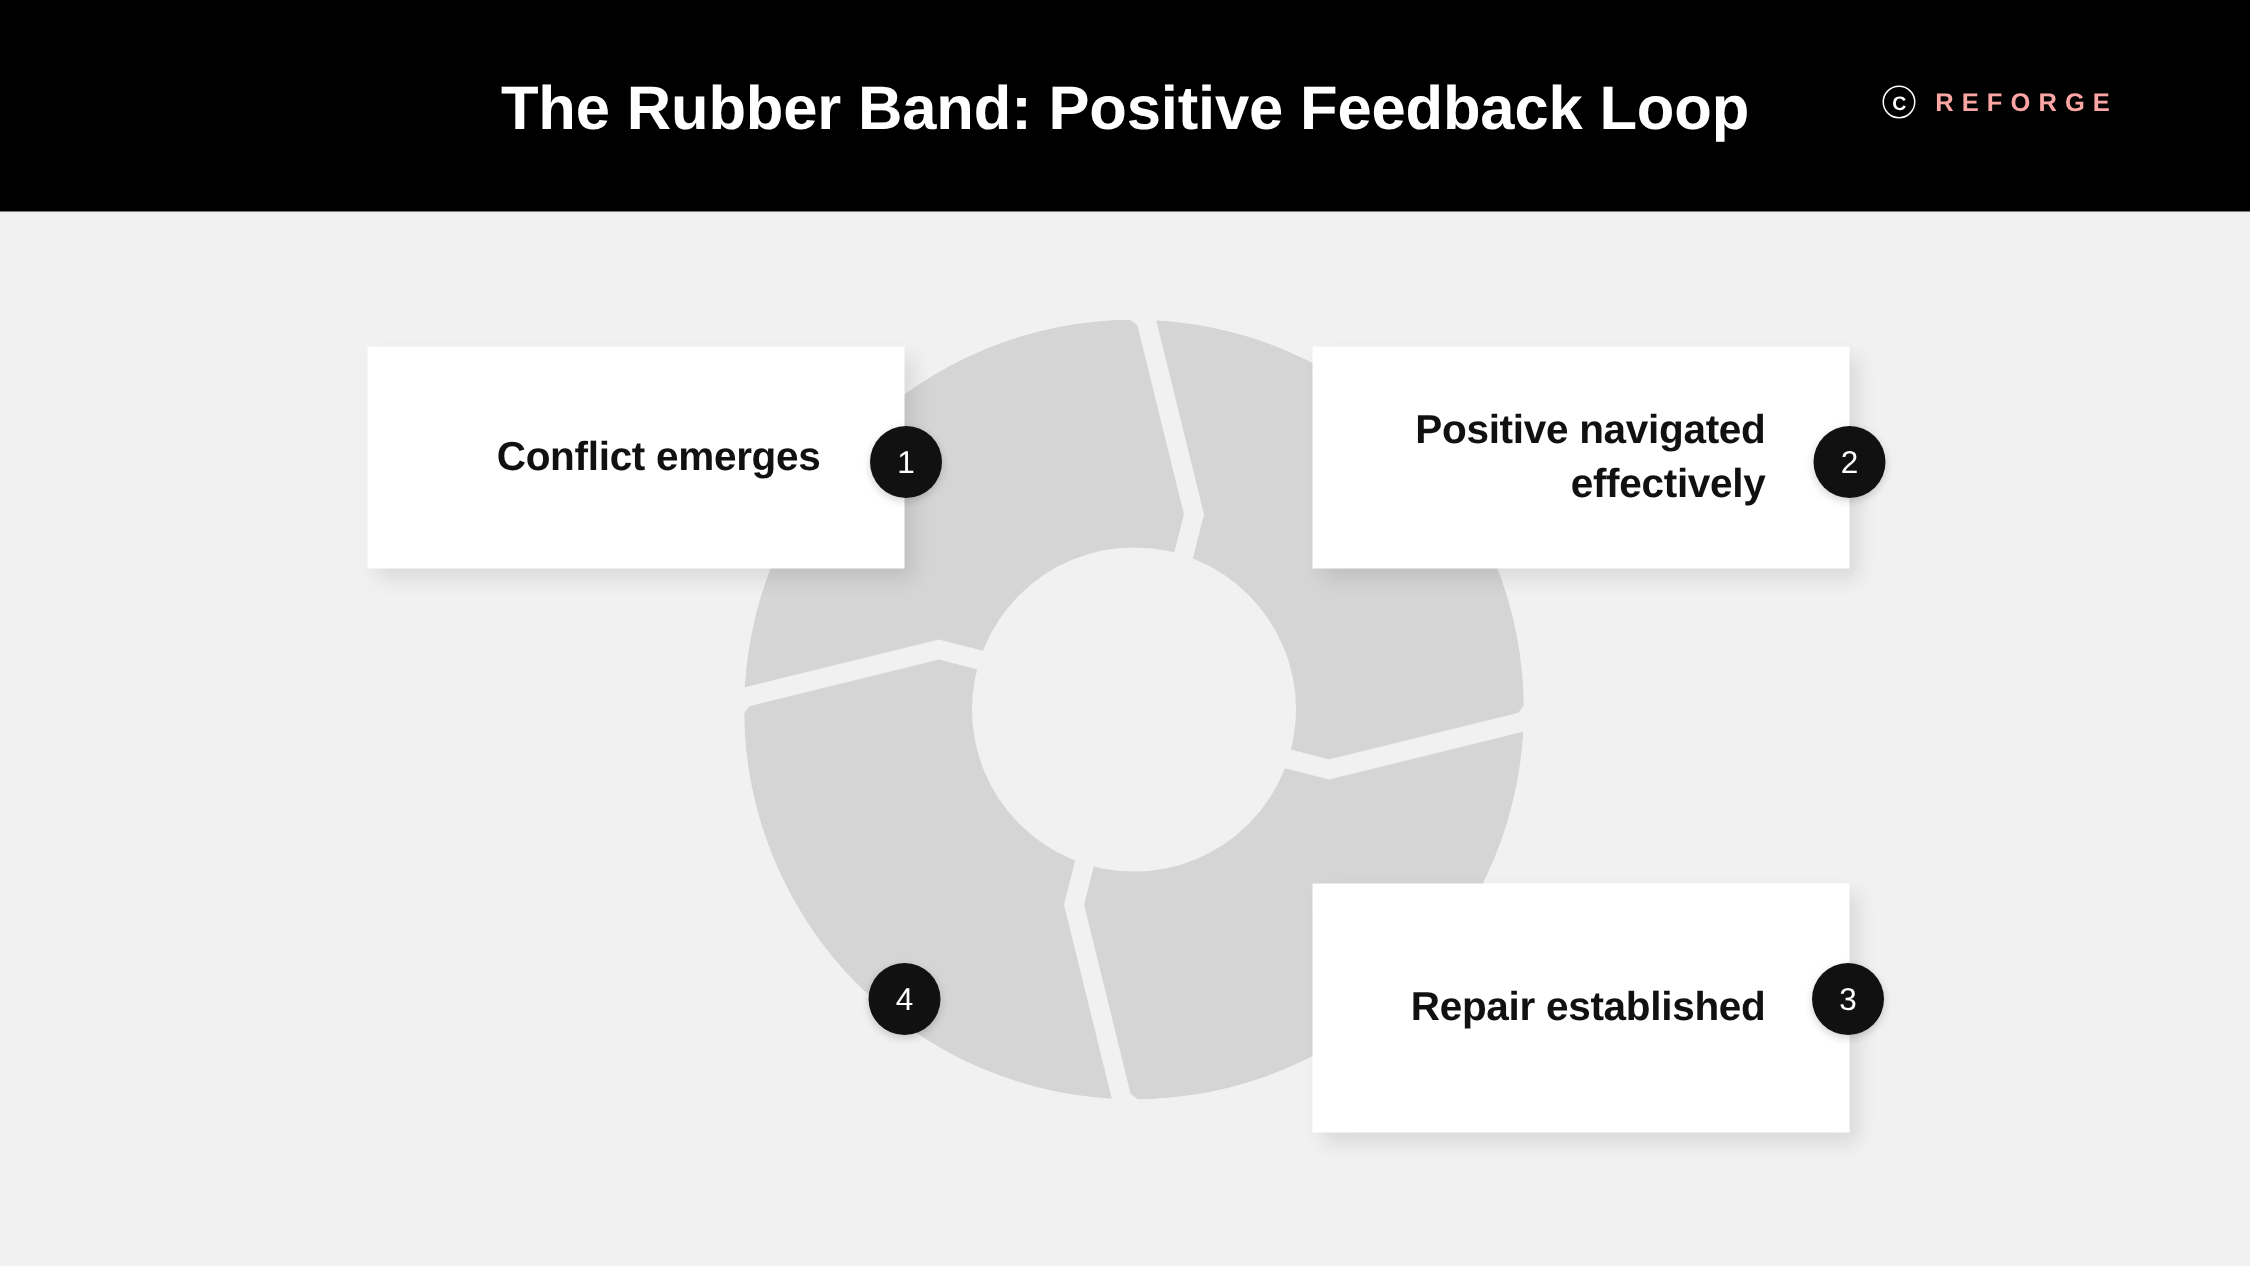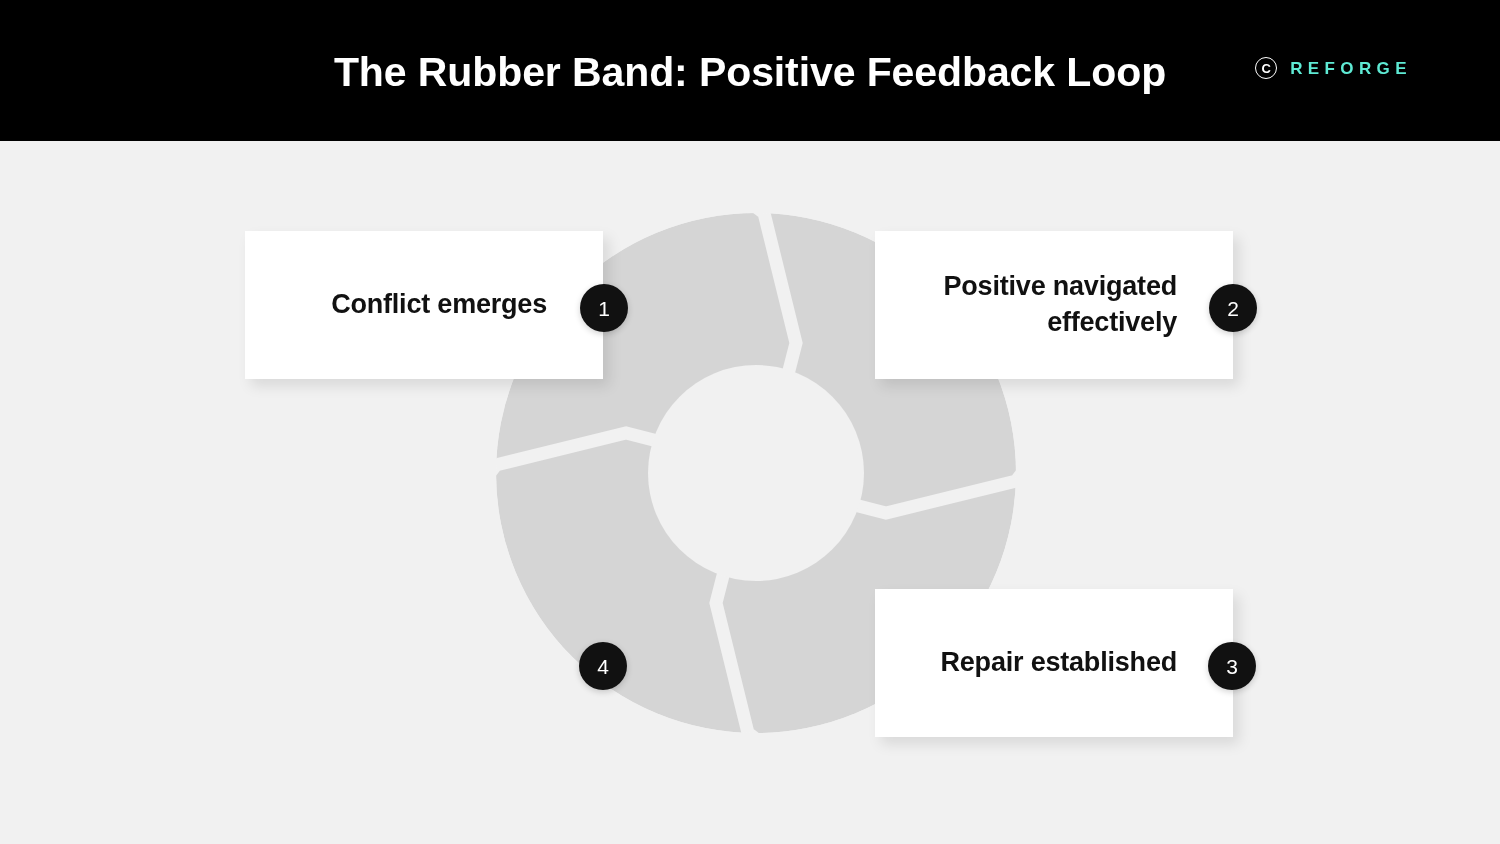--- a/index.html
+++ b/index.html
@@ -67,21 +67,21 @@
     align-items: center;
     justify-content: center;
     color: #ffffff;
     font-size: 13px;
     font-weight: 700;
     line-height: 1;
     flex: none;
   }
 
   .brand-name {
-    color: #5eead4;
+    color: #fca5a5;
     font-size: 17px;
     font-weight: 600;
     letter-spacing: 5.4px;
     line-height: 1;
   }
 
   
   .stage {
     position: absolute;
     left: 0;
@@ -136,21 +136,21 @@
     box-shadow: 0 2px 6px rgba(0,0,0,0.18);
   }
 
   
   #card-1 { left: 245px; top: 90px;  width: 358px; height: 148px; }
   #badge-1 { left: 580px; top: 143px; }
 
   #card-2 { left: 875px; top: 90px;  width: 358px; height: 148px; }
   #badge-2 { left: 1209px; top: 143px; }
 
-  #card-3 { left: 875px; top: 448px; width: 358px; height: 148px; }
+  #card-3 { left: 875px; top: 448px; width: 358px; height: 166px; }
   #badge-3 { left: 1208px; top: 501px; }
 
   #card-4 { left: 245px; top: 448px; width: 358px; height: 148px; }
   #badge-4 { left: 579px; top: 501px; }
 </style>
 </head>
 <body>
 
 <div class="slide">
 

